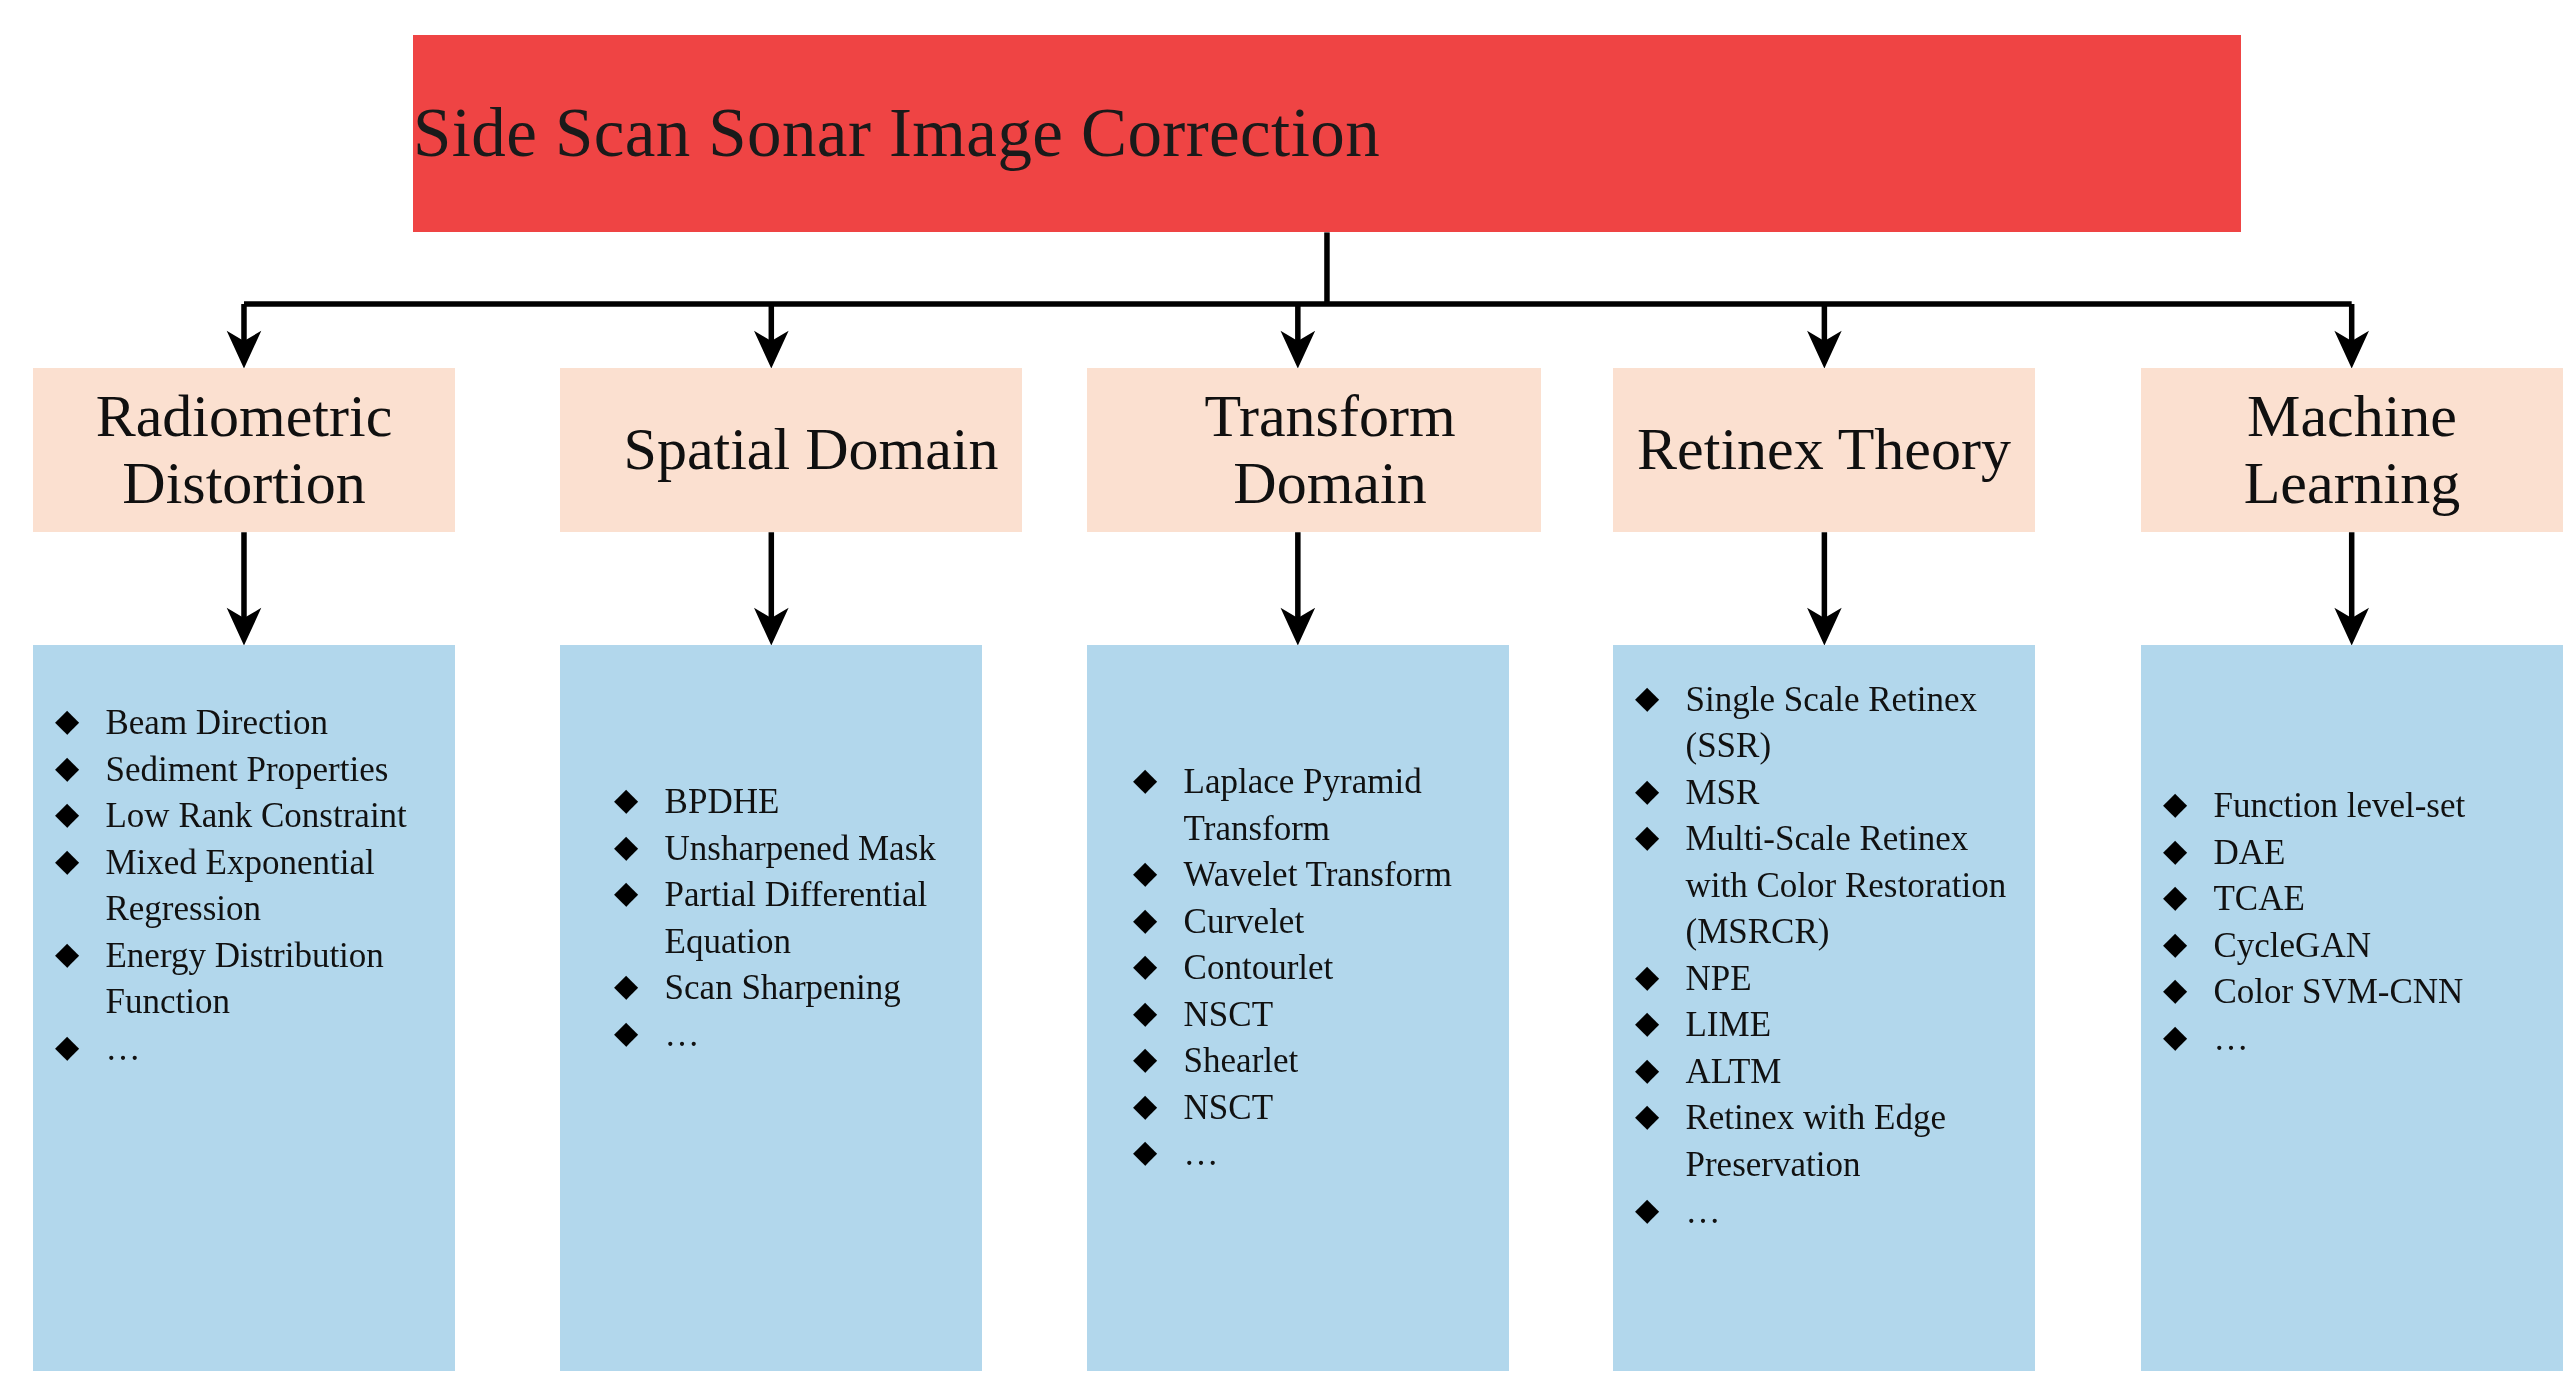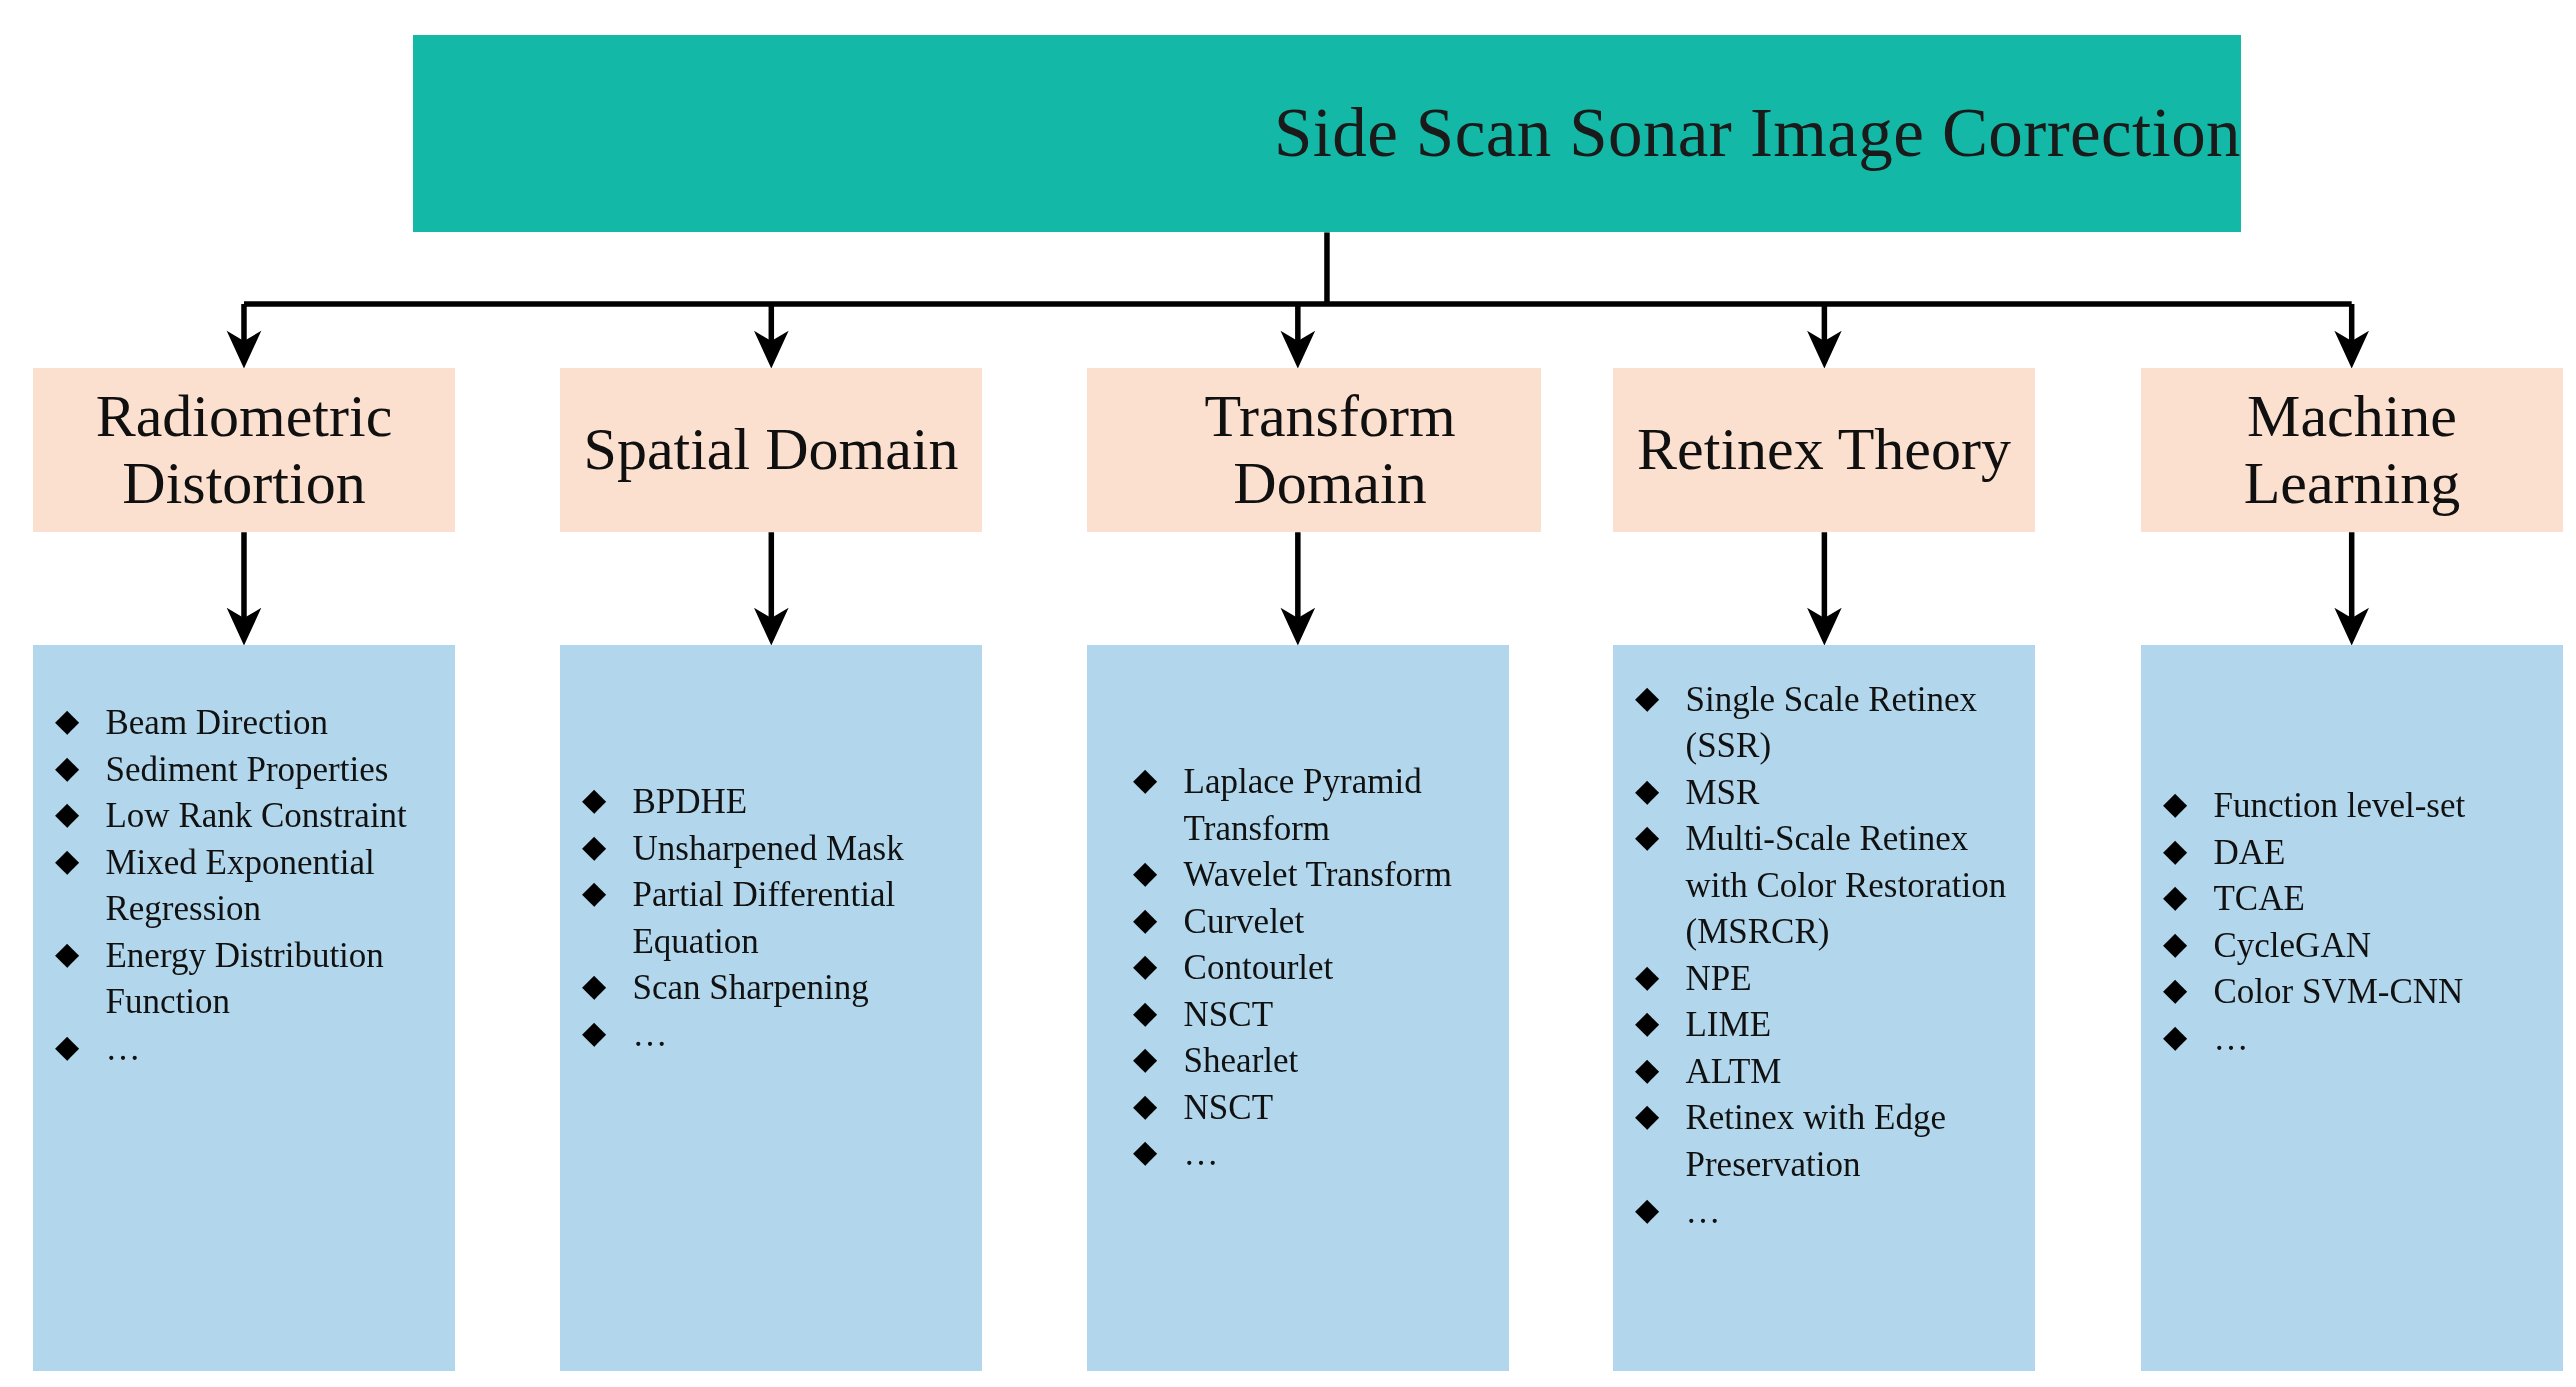--- a/index.html
+++ b/index.html
@@ -25,24 +25,24 @@
     height: 1388px;
   }
 
   
   .root-box {
     position: absolute;
     left: 413px;
     top: 35px;
     width: 1828px;
     height: 197px;
-    background: #14b8a6;
+    background: #ef4444;
     display: flex;
     align-items: center;
-    justify-content: flex-end;
+    justify-content: flex-start;
   }
   .root-title {
     font-size: 69px;
     line-height: 1.05;
     letter-spacing: 0.4px;
     text-align: center;
     color: #1a1a1a;
     white-space: nowrap;
   }
 
@@ -110,21 +110,21 @@
     padding-left: 14px;
     color: #000000;
   }
   .method-text {
     flex: 1 1 auto;
     padding-left: 1.6px;
   }
 
   
   .col-0 { left: 33px;   }
-  .col-1 { left: 560px;  }
+  .col-1 { left: 560px; padding-left: 40px;  }
   .col-2 { left: 1087px; padding-left: 32px; }
   .col-3 { left: 1613px; }
   .col-4 { left: 2141px; }
 
   
   .method-box.col-0 { justify-content: flex-start; padding-top: 55px; }
   .method-box.col-1 { justify-content: flex-start; padding-top: 134px; }
   .method-box.col-2 { justify-content: flex-start; padding-top: 114px; }
   .method-box.col-3 { justify-content: flex-start; padding-top: 31.5px; }
   .method-box.col-4 { justify-content: flex-start; padding-top: 138px; }

